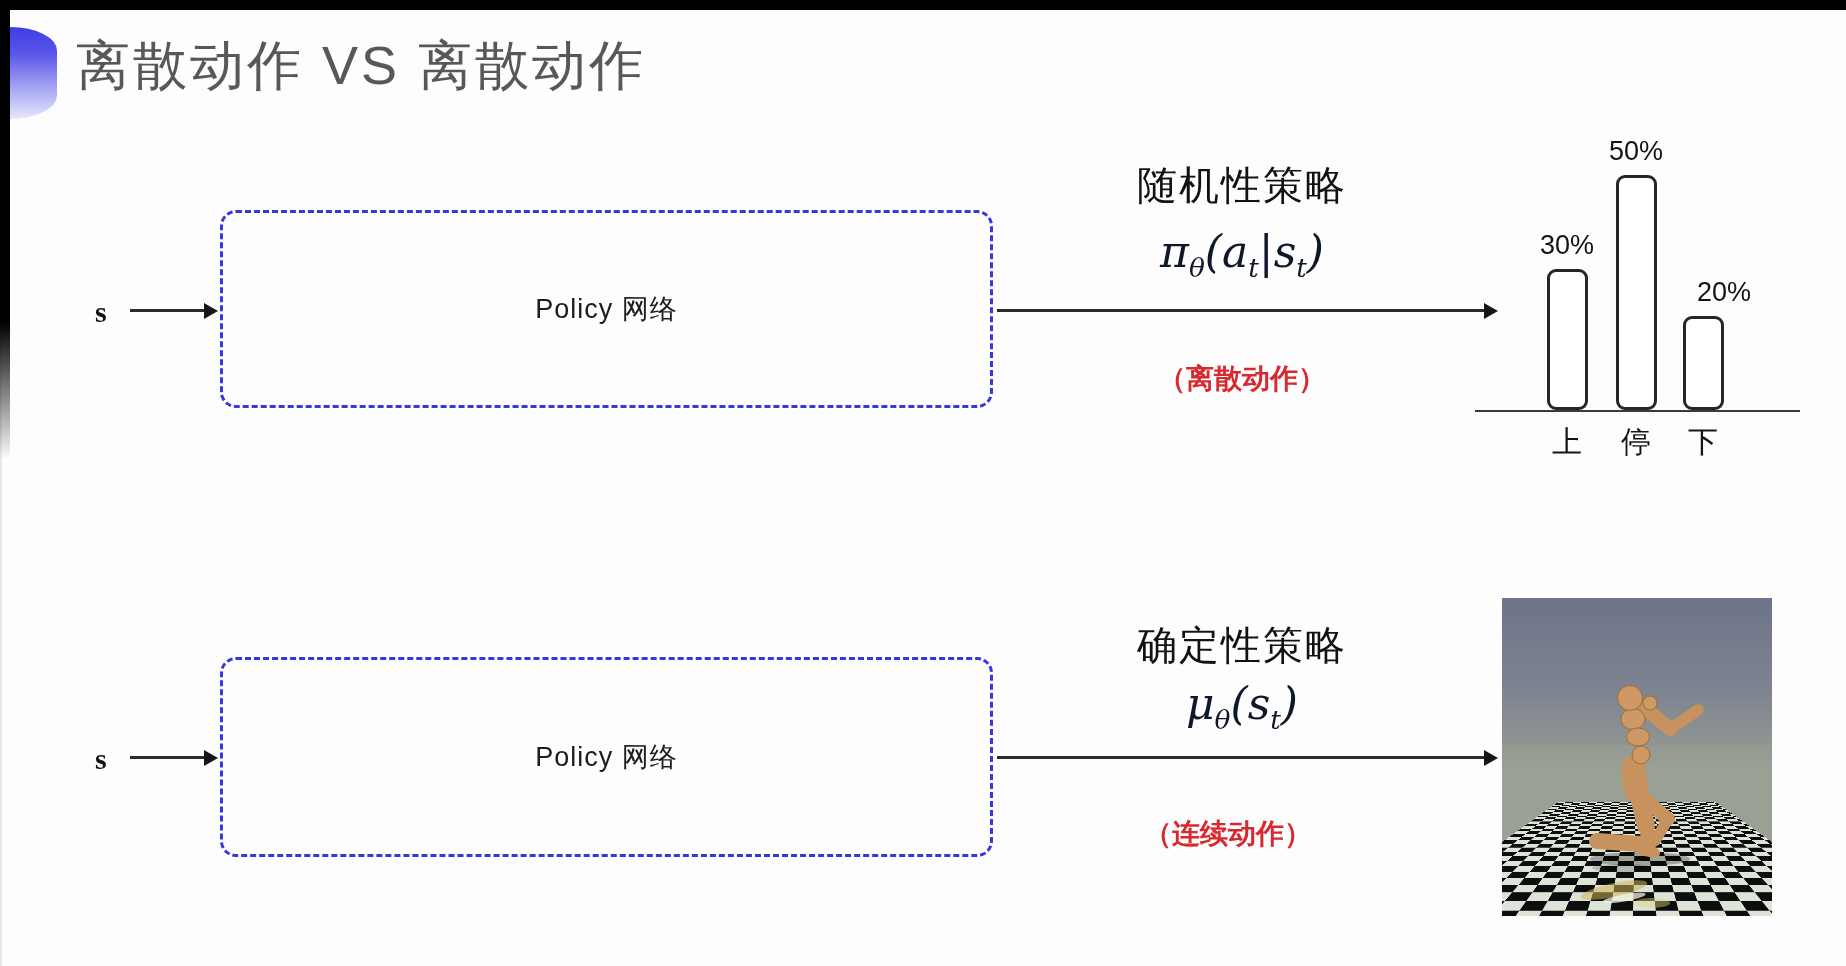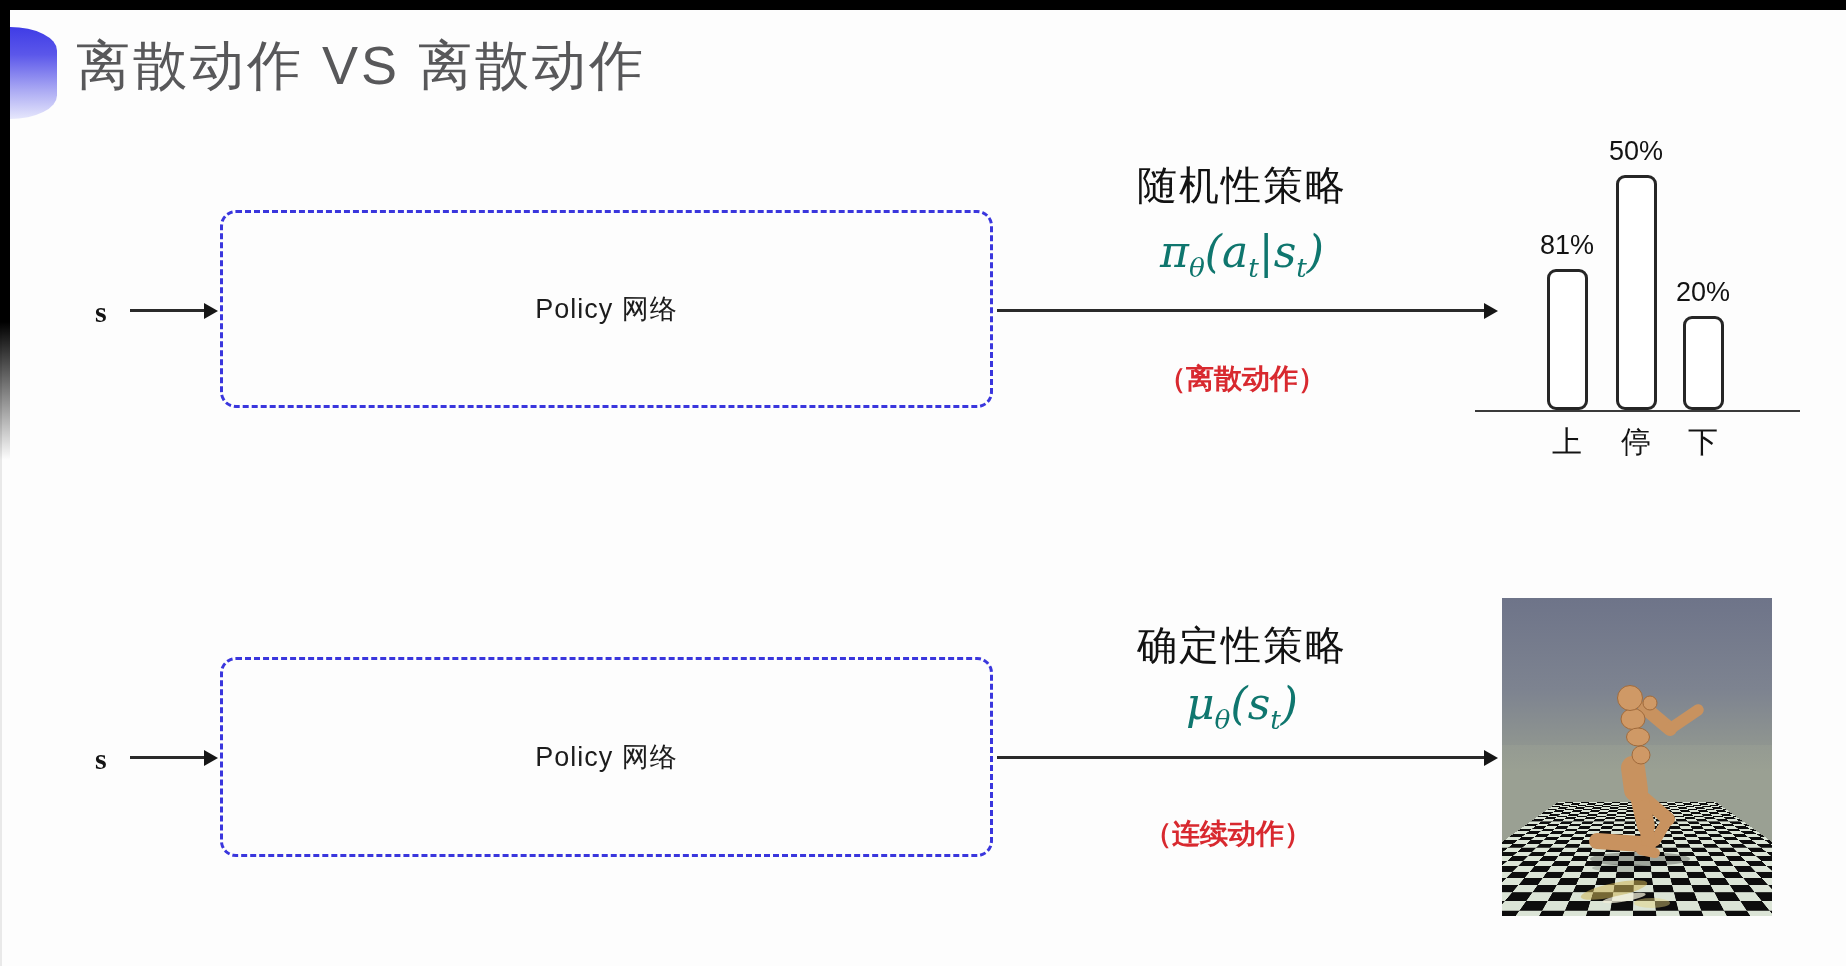--- a/index.html
+++ b/index.html
@@ -21,21 +21,21 @@
   
   .slabel{font:700 30px "Liberation Serif", serif;color:#141414;line-height:1;}
   .arrow{position:absolute;height:3px;background:#2a2a2a;}
   .arrow::after{content:"";position:absolute;right:-12px;top:50%;transform:translateY(-50%);
     border-left:14px solid #161616;border-top:8px solid transparent;border-bottom:8px solid transparent;}
   .policy-box{position:absolute;border:3px dashed var(--accent,#3a36dd);border-radius:16px;
     display:flex;align-items:center;justify-content:center;box-sizing:border-box;background:transparent;}
   .policy-box .lbl{font-size:27px;color:#1c1c1c;letter-spacing:1px;}
   .coltext{position:absolute;width:310px;text-align:center;}
   .policy-title{font-size:40px;color:#121212;letter-spacing:2px;white-space:nowrap;}
-  .formula{font-family:"DejaVu Serif", serif;font-style:italic;font-size:44px;color:#0f766e;white-space:nowrap;}
+  .formula{font-family:"DejaVu Serif", serif;font-style:italic;font-size:44px;color:#0f172a;white-space:nowrap;}
   .formula sub{font-size:0.6em;}
   .red-label{font-size:28px;font-weight:700;color:var(--red,#d8292f);white-space:nowrap;}
   
   .chart{position:absolute;left:1475px;top:100px;width:325px;height:370px;}
   .baseline{position:absolute;left:0;top:310px;width:325px;height:2px;background:#3a3a3a;}
   .bar{position:absolute;width:41px;background:#fff;border:3px solid #262626;border-radius:9px;box-sizing:border-box;}
   .bar-val{position:absolute;width:96px;text-align:center;font-size:27px;color:#131313;}
   .bar-cat{position:absolute;width:96px;text-align:center;font-size:30px;color:#131313;top:322px;}
   
   .robot-img{position:absolute;left:1502px;top:598px;width:270px;height:318px;overflow:hidden;background:#9aa093;}
@@ -70,27 +70,27 @@
 
   <div class="arrow" style="left:997px;top:309px;width:489px;"></div>
 
   <div class="coltext policy-title" style="left:1087px;top:158px;">随机性策略</div>
   <div class="coltext formula" style="left:1087px;top:226px;">π<sub>θ</sub>(a<sub>t</sub>|s<sub>t</sub>)</div>
   <div class="coltext red-label" style="left:1087px;top:360px;">（离散动作）</div>
 
   <div class="chart" id="bar-chart">
     <div class="baseline"></div>
   <div class="bar" style="left: 71.5px; bottom: 60px; height: 141px;"></div>
-      <div class="bar-val" style="left: 44px; bottom: 209px;">81%</div>
+      <div class="bar-val" style="left: 44px; bottom: 209px;">30%</div>
       <div class="bar-cat" style="left: 44px;">上</div>
       <div class="bar" style="left: 140.5px; bottom: 60px; height: 235px;"></div>
       <div class="bar-val" style="left: 113px; bottom: 303px; margin-top: 44px;">50%</div>
       <div class="bar-cat" style="left: 113px;">停</div>
       <div class="bar" style="left: 207.5px; bottom: 60px; height: 94px;"></div>
-      <div class="bar-val" style="left: 180px; bottom: 162px;">20%</div>
+      <div class="bar-val" style="left: 180px; bottom: 162px; padding-left: 21px;">20%</div>
       <div class="bar-cat" style="left: 180px;">下</div>
     </div>
 
   <div class="abs slabel" style="left:95px;top:744px;">s</div>
   <div class="arrow" style="left:130px;top:756px;width:76px;"></div>
 
   <div class="policy-box" style="left:220px;top:657px;width:773px;height:200px;">
     <span class="lbl">Policy 网络</span>
   </div>
 

